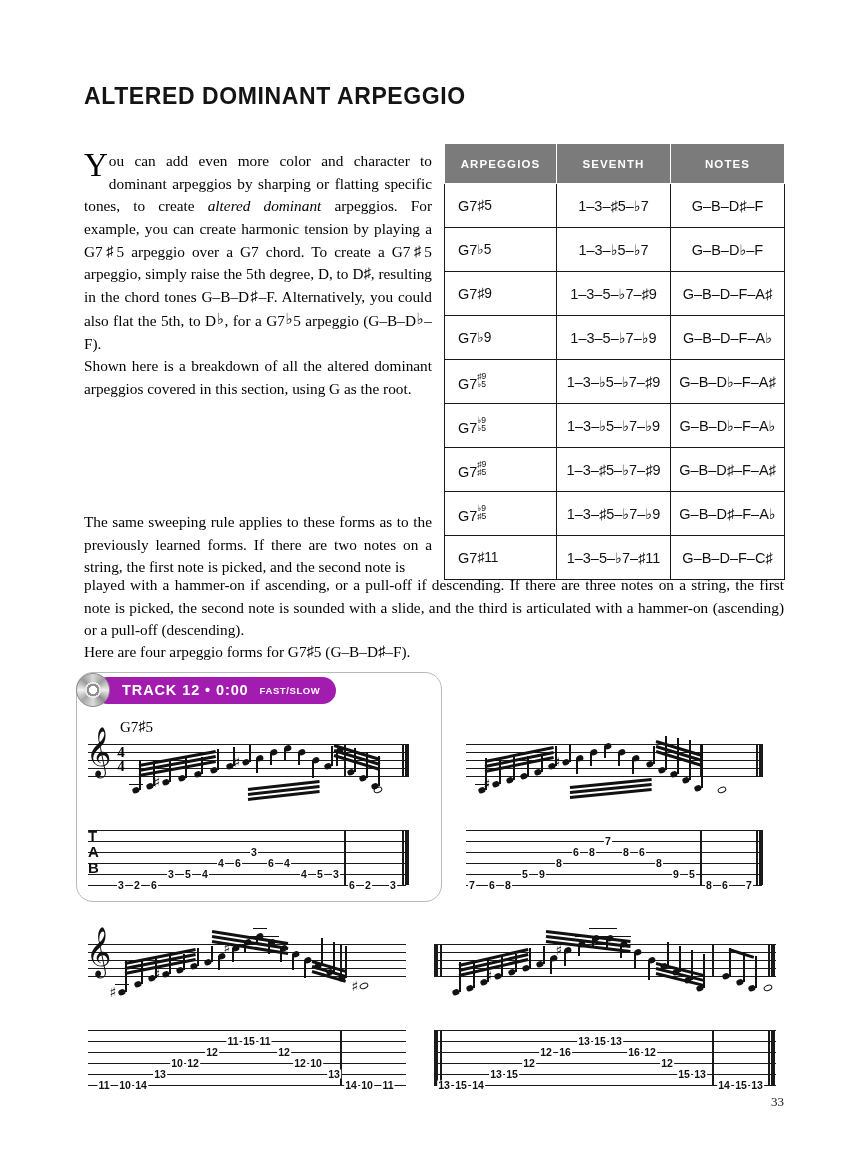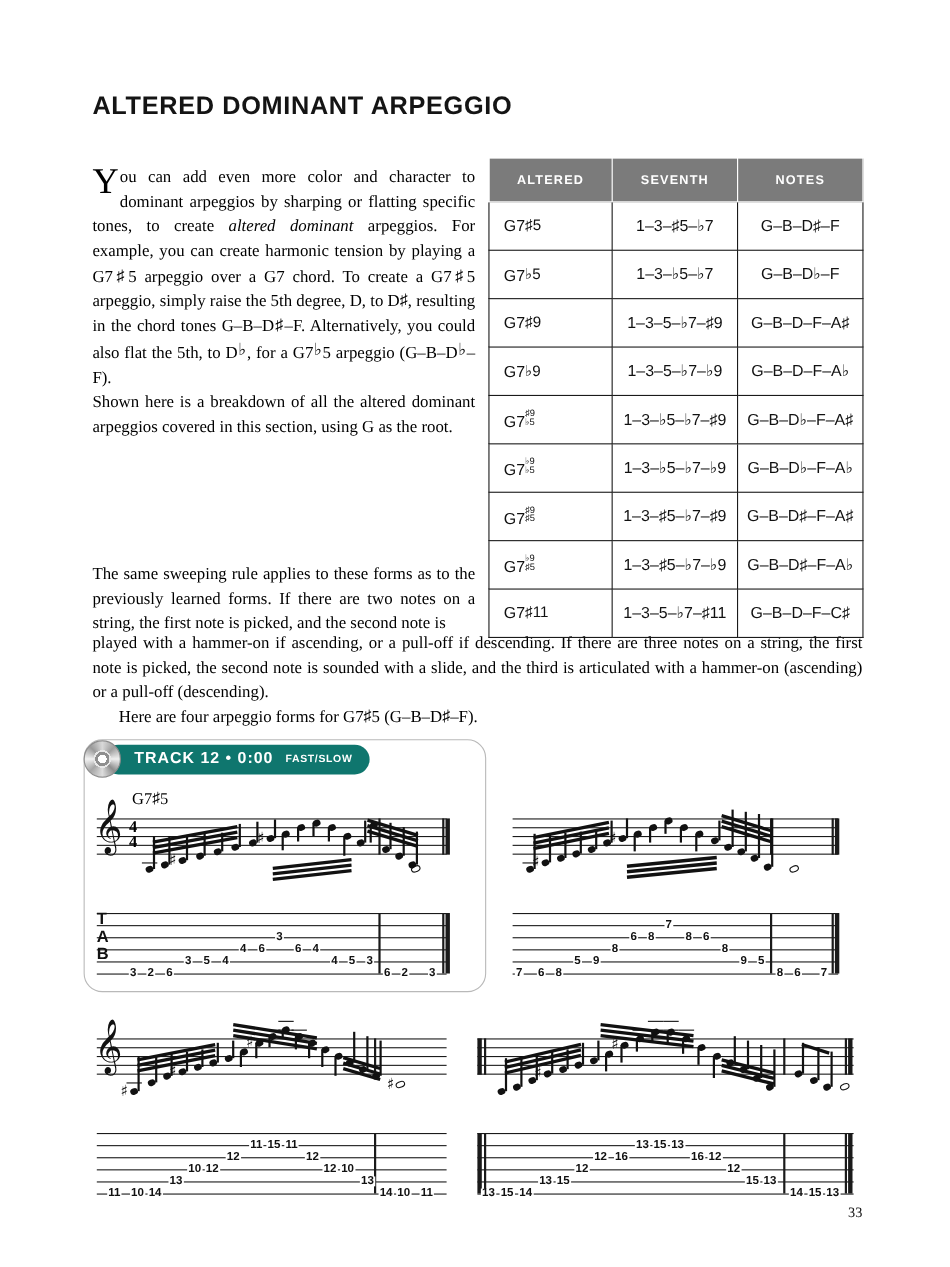--- a/index.html
+++ b/index.html
@@ -164,21 +164,21 @@
         transparent 8px),
       conic-gradient(from 0deg, #d9d9d9, #9e9e9e, #efefef, #8d8d8d, #dddddd, #a5a5a5, #f2f2f2, #9a9a9a, #d9d9d9);
     border: 1px solid #8c8c8c;
     box-sizing: border-box;
     z-index: 3;
     position: relative;
   }
   #track-pill {
     margin-left: -16px;
     height: 27px;
-    background: #0f766e;
+    background: #a21caf;
     border-radius: 14px;
     color: #fff;
     display: flex;
     align-items: center;
     padding: 0 16px 0 28px;
     font-family: "Liberation Sans", sans-serif;
     z-index: 1;
   }
   #track-label {
     font-weight: bold;
@@ -314,31 +314,31 @@
     <span class="dropcap">Y</span><span>ou can add even more color and character to dominant arpeggios by sharping or flatting specific tones, to create <em>altered dominant</em> arpeggios. For example, you can create harmonic tension by playing a G7<span class="acc">♯</span>5 arpeggio over a G7 chord. To create a G7<span class="acc">♯</span>5 arpeggio, simply raise the 5th degree, D, to D<span class="acc">♯</span>, resulting in the chord tones G–B–D<span class="acc">♯</span>–F. Alternatively, you could also flat the 5th, to D<span class="acc-b">♭</span>, for a G7<span class="acc-b">♭</span>5 arpeggio (G–B–D<span class="acc-b">♭</span>–F).</span>
   </div>
 
   <div class="body-col" style="top:355px;">Shown here is a breakdown of all the altered dominant arpeggios covered in this section, using G as the root.</div>
 
 
   <div class="body-col" style="top:511px;">The same sweeping rule applies to these forms as to the previously learned forms. If there are two notes on a string, the first note is picked, and the second note is</div>
 
   <div class="body-wide" style="top:574px;">played with a hammer-on if ascending, or a pull-off if descending. If there are three notes on a string, the first note is picked, the second note is sounded with a slide, and the third is articulated with a hammer-on (ascending) or a pull-off (descending).</div>
 
-  <div class="body-wide no-just" style="top:641px;margin-left:24px;">Here are four arpeggio forms for G7<span class="acc">♯</span>5 (G–B–D<span class="acc">♯</span>–F).</div>
+  <div class="body-wide no-just" style="top:641px;">Here are four arpeggio forms for G7<span class="acc">♯</span>5 (G–B–D<span class="acc">♯</span>–F).</div>
 
   <table id="formula-table">
     <colgroup>
         <col class="w1">
         <col class="w2">
         <col class="w3">
       </colgroup>
     <thead>
       <tr>
-        <th>ALTERED</th>
+        <th>ARPEGGIOS</th>
         <th>SEVENTH</th>
         <th>NOTES</th>
       </tr>
     </thead>
     <tbody id="table-body">
         <tr>
           <td class="c-arp">G7<span class="acc">♯5</span></td>
           <td class="c-for">1–3–♯5–♭7</td>
           <td class="c-not">G–B–D♯–F</td>
         </tr>

